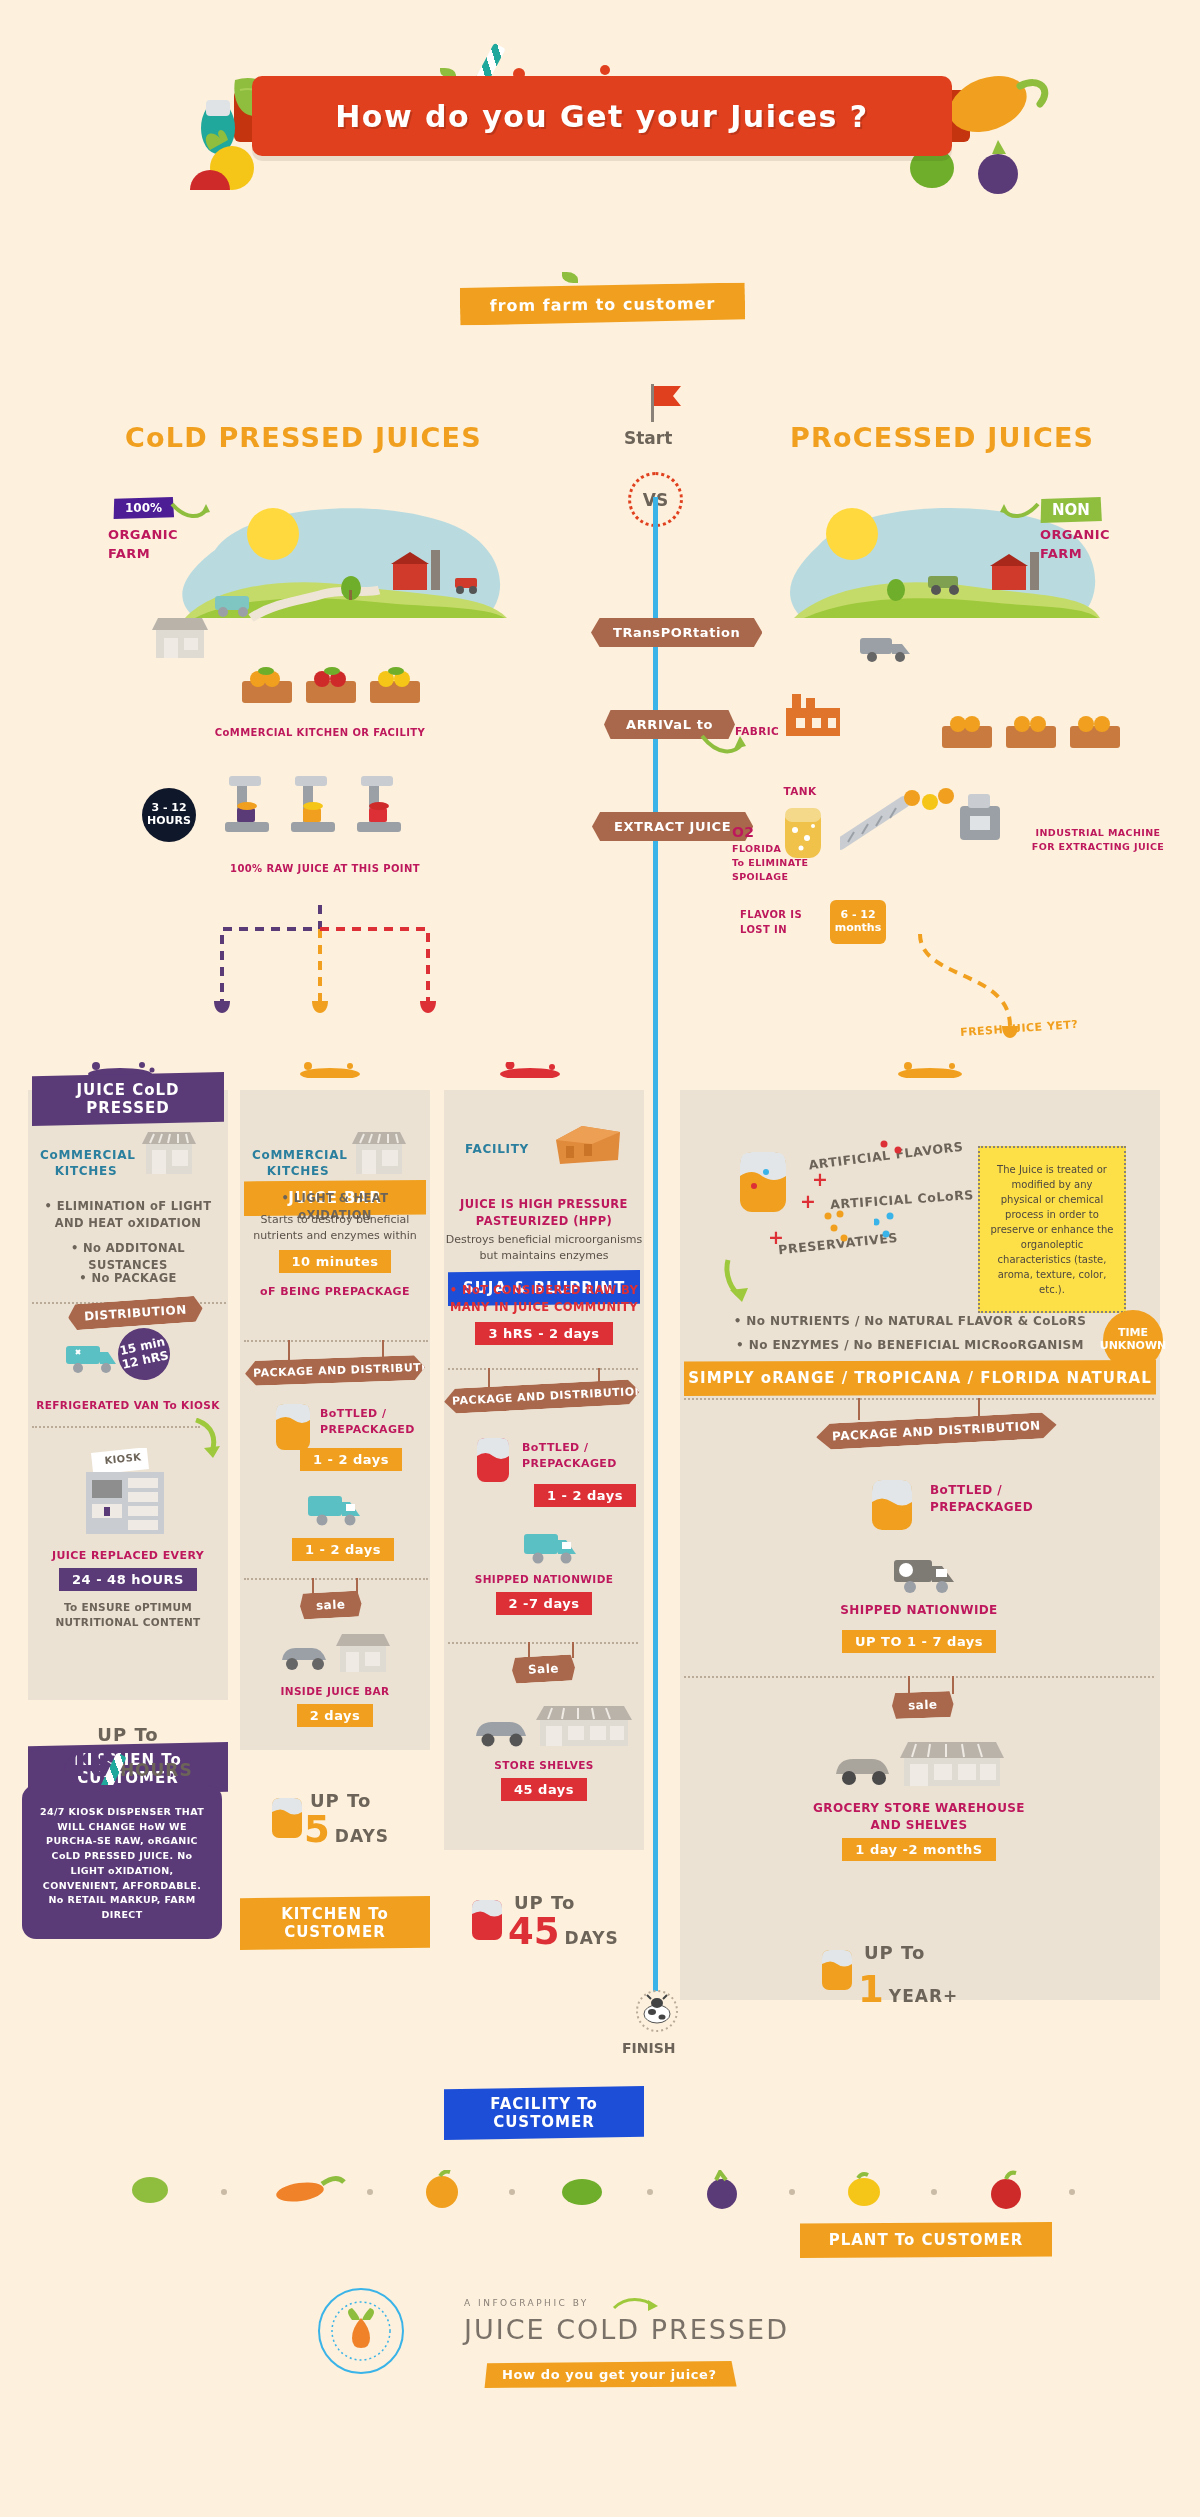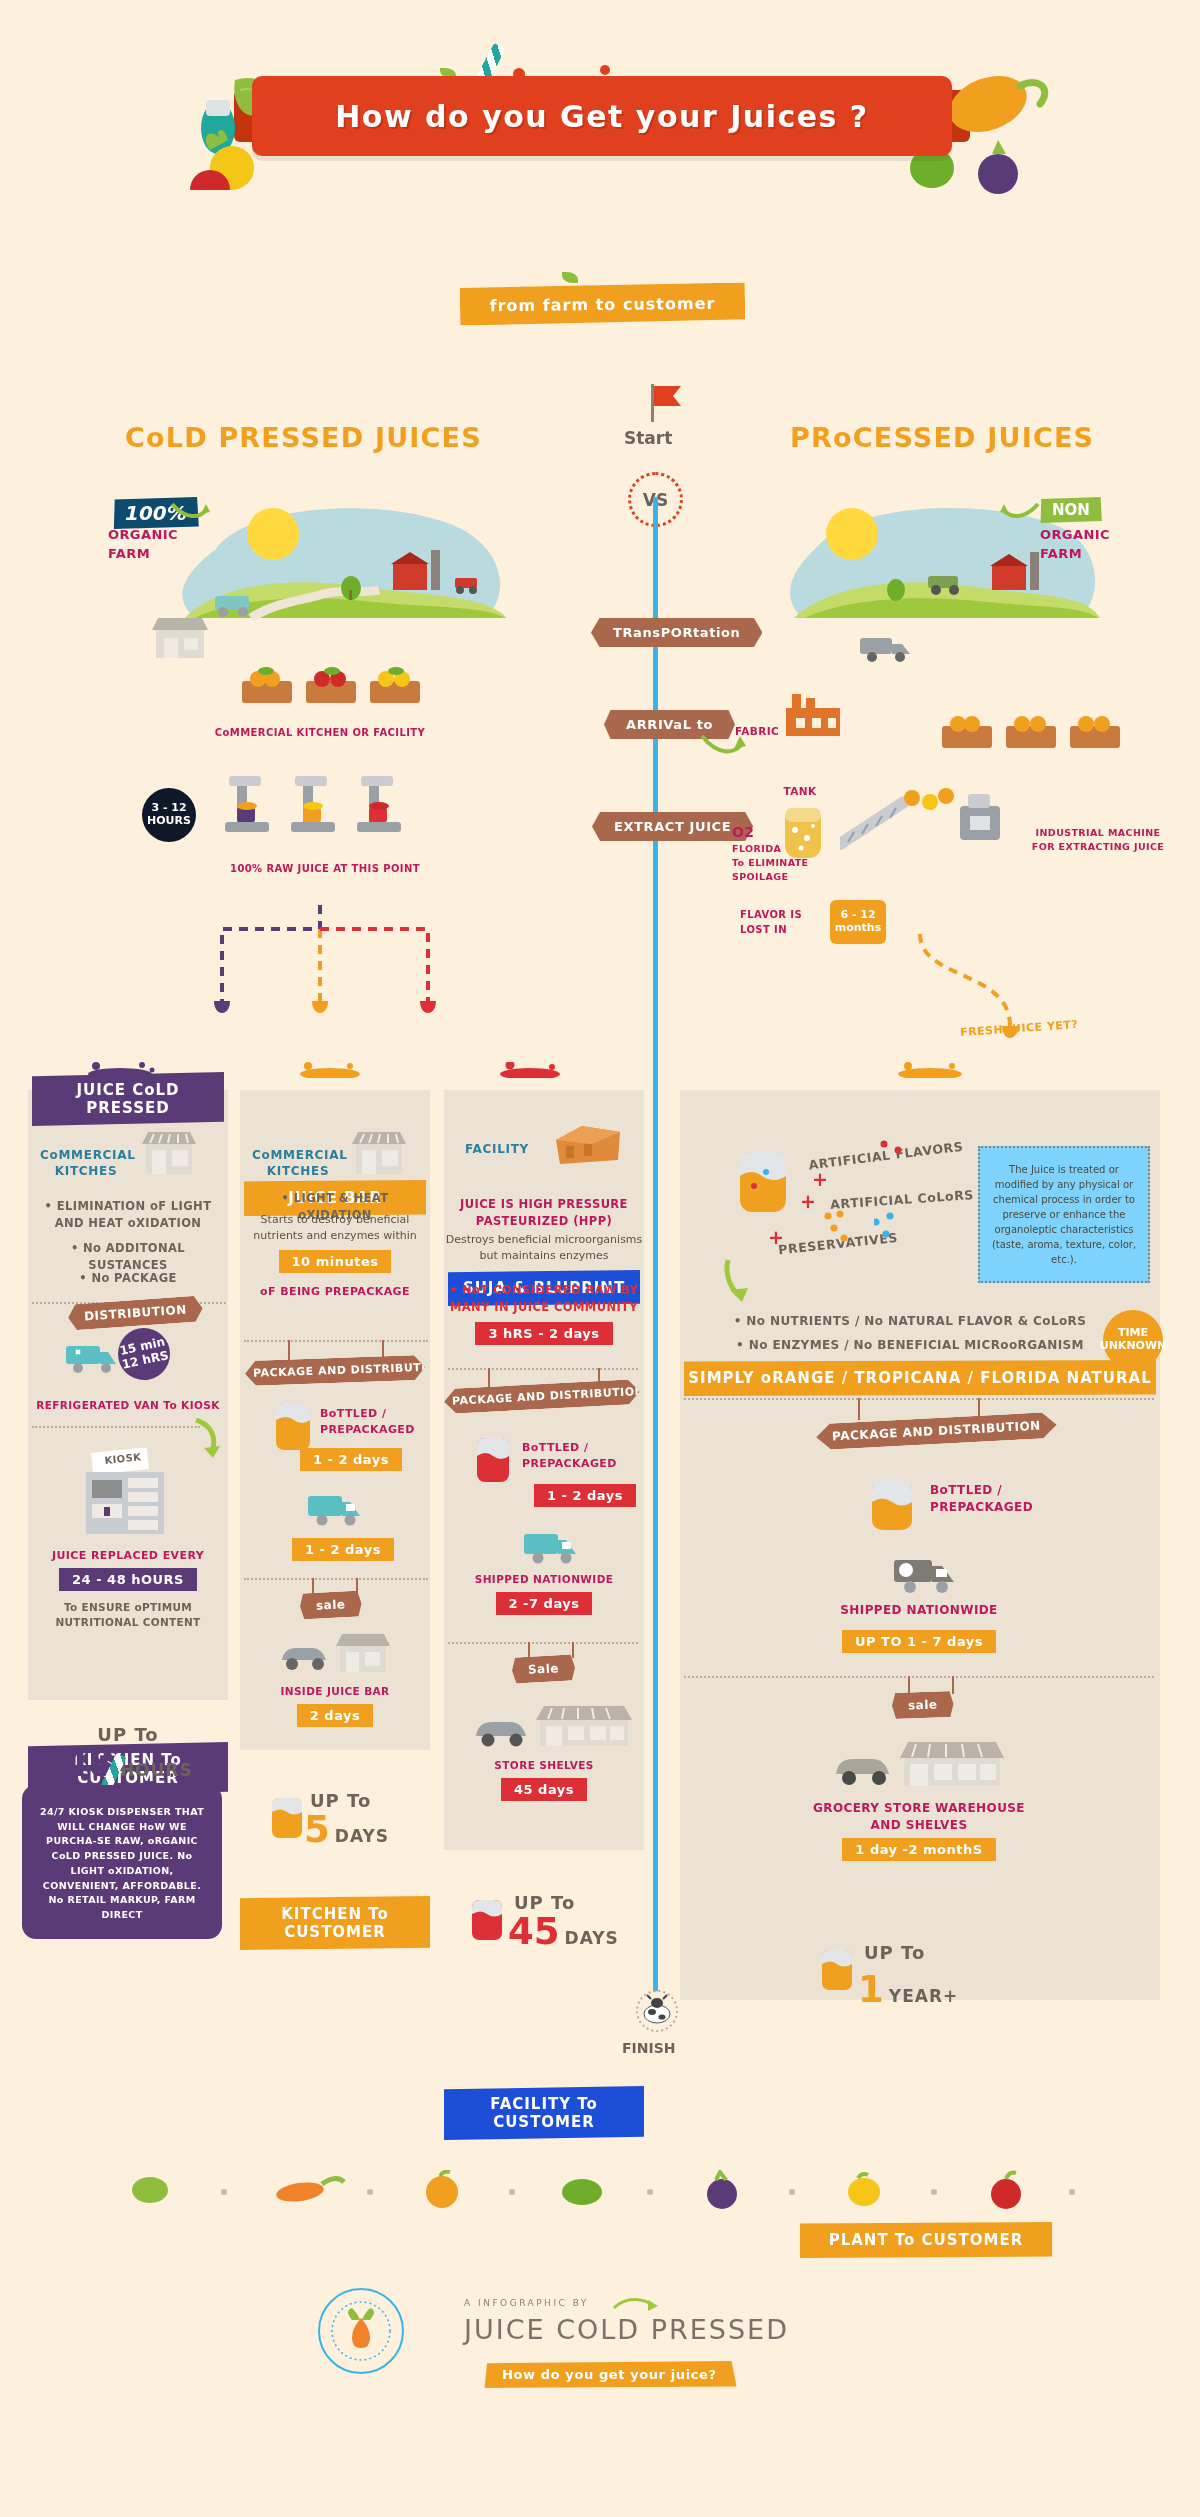--- a/index.html
+++ b/index.html
@@ -110,22 +110,22 @@
 
   
   #kiosk-note{
     left:22px; top:1785px; width:200px; padding:20px 12px 16px;
     background:#5b3a78; border-radius:14px;
     color:#fff; font-size:9.5px; line-height:1.55; letter-spacing:.4px; text-align:center; font-weight:bold;
   }
 
   
   #process-note{
-    left:978px; top:1146px; width:172px; padding:14px 10px;
-    background:#7dd3fc; border:2px dotted #8a8178;
+    left:978px; top:1146px; width:148px; padding:14px 10px;
+    background:#fde047; border:2px dotted #8a8178;
     color:#4e4740; font-size:10px; line-height:1.5; text-align:center; font-weight:normal;
   }
   #time-unknown{
     left:1103px; top:1310px; width:60px; height:60px; background:#f0a01e;
   }
 
   
   svg{ display:block; }
 
   
@@ -242,21 +242,21 @@
     <ellipse cx="196" cy="98" rx="10" ry="12" fill="#6fae2a"></ellipse>
     <rect x="194" y="100" width="3" height="10" fill="#8a6a3a"></rect>
     <rect x="60" y="106" width="34" height="14" rx="3" fill="#7fc6c2"></rect>
     <circle cx="68" cy="122" r="5" fill="#9aa0a6"></circle>
       <circle cx="88" cy="122" r="5" fill="#9aa0a6"></circle>
     <rect x="300" y="88" width="22" height="10" rx="2" fill="#cf3a2a"></rect>
     <circle cx="305" cy="100" r="4" fill="#555"></circle>
       <circle cx="318" cy="100" r="4" fill="#555"></circle>
   </svg>
 </div>
-<div class="abs" style="left:113px;top:497px;background:#0c4a6e;color:#fff;font-size:20px;font-weight:bold;padding:4px 12px;clip-path:polygon(2% 8%,98% 0,100% 92%,1% 100%);font-style:italic;">
+<div class="abs" style="left:113px;top:497px;background:#4c1d95;color:#fff;font-size:12px;font-weight:bold;padding:4px 12px;clip-path:polygon(2% 8%,98% 0,100% 92%,1% 100%);">
   <span>100%</span>
 </div>
 <div class="abs txt" style="left:108px;top:526px;text-align:left;font-size:13px;">
   <div>ORGANIC</div>
   <div>FARM</div>
 </div>
 <div class="abs" style="left:170px;top:500px;">
   <svg width="40" height="22">
       <path d="M2 4 C16 20 30 18 36 10" stroke="#8fbe3f" stroke-width="4" fill="none"></path>
       <path d="M36 4 L40 12 L31 14Z" fill="#8fbe3f"></path>

